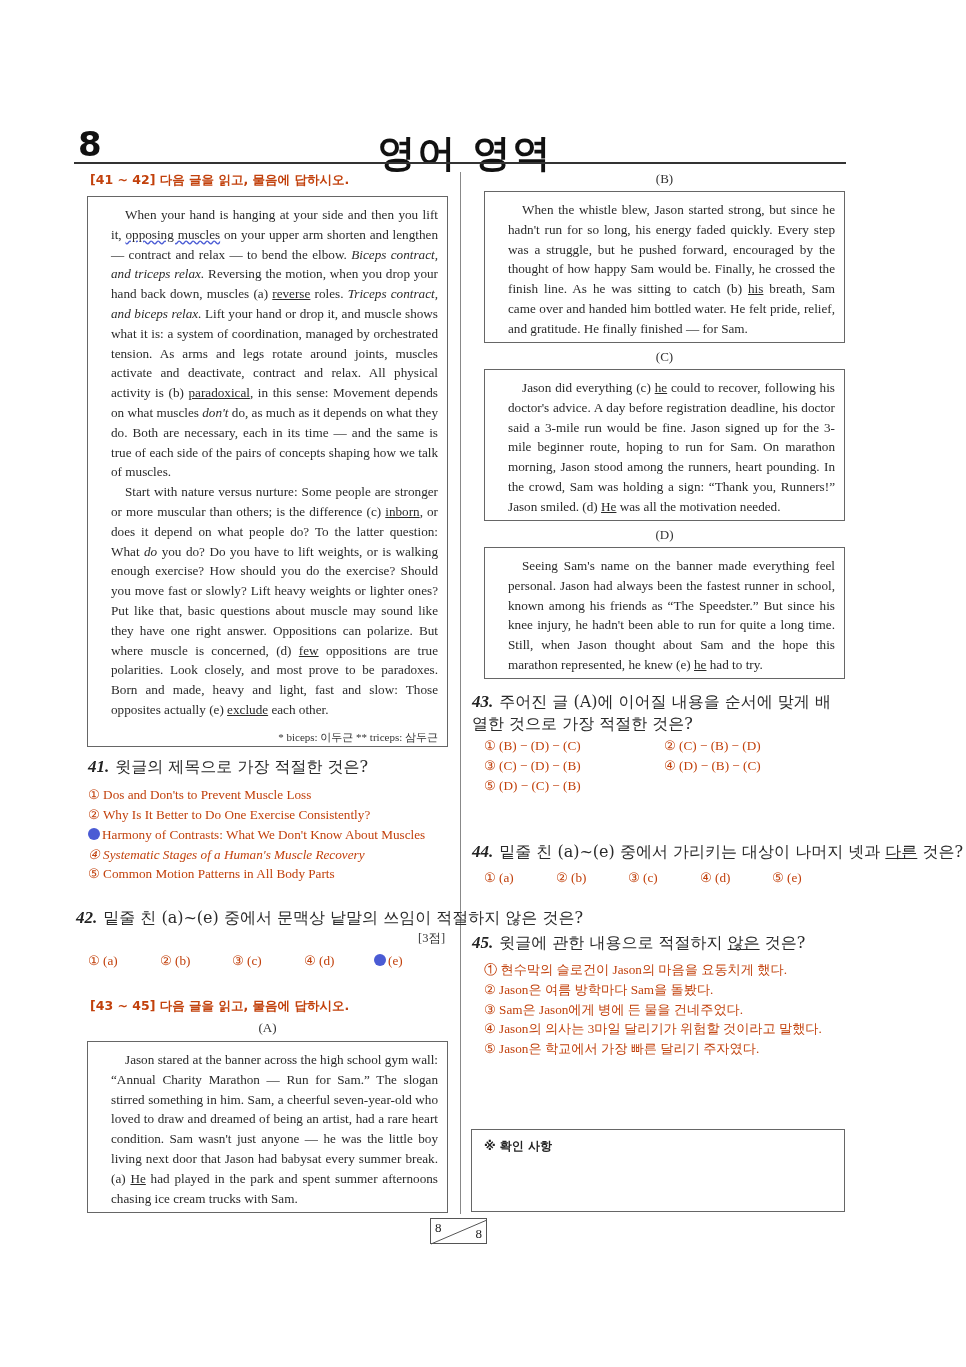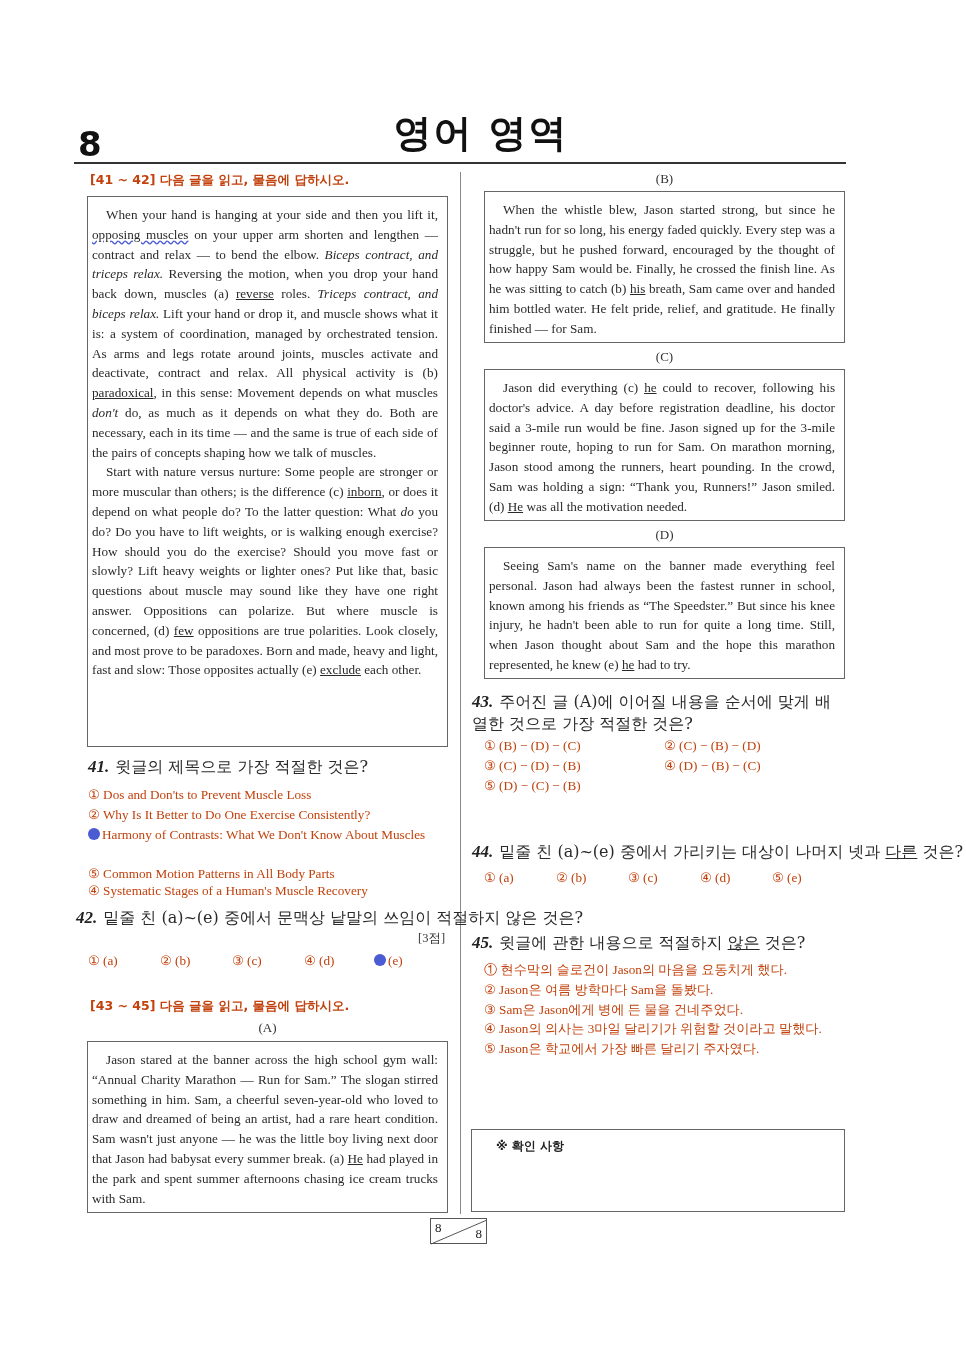--- a/index.html
+++ b/index.html
@@ -1,68 +1,69 @@
 <!DOCTYPE html>
 <html><head>
 <meta charset="utf-8">
 <style>
   html, body { margin: 0; padding: 0; background: #ffffff; }
   body { width: 966px; height: 1367px; position: relative; overflow: hidden;
          font-family: "Liberation Serif", "DejaVu Serif", serif; color: #222; }
   .header-num { position: absolute; left: 78px; top: 124px; font-family: "DejaVu Sans", sans-serif;
                 font-weight: bold; font-size: 34px; color: #111; }
-  .header-title { position: absolute; left: 0; width: 930px; top: 108px; text-align: center;
-                  font-family: "DejaVu Sans", sans-serif; font-weight: bold; font-size: 38px; color: #111; letter-spacing: 2px; margin-left: 16px; }
+  .header-title { position: absolute; left: 0; width: 930px; top: 128px; text-align: center;
+                  font-family: "DejaVu Sans", sans-serif; font-weight: bold; font-size: 38px; color: #111; letter-spacing: 2px; }
   .header-rule { position: absolute; left: 74px; top: 162px; width: 772px; height: 2px; background: #333; }
   .col-divider { position: absolute; left: 460px; top: 172px; width: 1px; height: 1042px; background: #888; }
   .section-head { position: absolute; font-family: "DejaVu Sans", sans-serif; font-size: 12.5px; font-weight: bold; color: #c2410c; margin-left: 14px; }
   .label-center { position: absolute; text-align: center; font-size: 13px; color: #333; }
-  .box { position: absolute; border: 1px solid #666; box-sizing: border-box; padding: 8px 9px 6px 4px;
+  .box { position: absolute; border: 1px solid #666; box-sizing: border-box; padding: 8px 9px 6px 23px;
          font-size: 13.2px; line-height: 19.8px; text-align: justify; color: #2a2a2a; }
   .box p { margin: 0; text-indent: 14px; }
   .u { text-decoration: underline; }
   .i { font-style: italic; }
   .footnote { text-align: right; font-size: 11px; margin-top: 8px; color: #333; }
   .q { position: absolute; font-size: 13.2px; color: #2a2a2a; }
   .qnum { font-weight: bold; font-style: italic; font-size: 17px; color: #222; margin-right: 6px; }
   .qtext { font-family: "DejaVu Serif", serif; font-size: 16px; }
   .opt { position: absolute; font-size: 13.2px; color: #c2410c; white-space: nowrap; }
   .circ { display: inline-block; width: 12px; height: 12px; border-radius: 50%; background: #4a5bd4; vertical-align: -1px; margin-right: 2px; }
   .points { position: absolute; font-size: 12.5px; color: #333; }
   .notice { position: absolute; left: 471px; top: 1129px; width: 374px; height: 83px; border: 1px solid #666; box-sizing: border-box;
-            font-family: "DejaVu Sans", sans-serif; font-size: 12px; color: #222; padding: 8px 24px; }
+            font-family: "DejaVu Sans", sans-serif; font-size: 12px; color: #222; padding: 8px 12px; }
   .notice .t { font-weight: bold; margin-bottom: 8px; }
   .notice .b { line-height: 22px; padding-left: 16px; text-indent: -16px; }
   .pagebox { position: absolute; left: 430px; top: 1218px; width: 57px; height: 26px; border: 1px solid #555; box-sizing: border-box; font-size: 13px; }
   .pagebox .a { position: absolute; left: 4px; top: 1px; }
   .pagebox .b { position: absolute; right: 4px; bottom: 1px; }
   .pagebox svg { position: absolute; left: 0; top: 0; }
 </style>
 </head>
 <body>
 
 <div class="header-num">8</div>
 <div class="header-title">영어 영역</div>
 <div class="header-rule"></div>
 <div class="col-divider"></div>
 
 <div class="section-head" style="left:76px; top:172px;">[41 ~ 42] 다음 글을 읽고, 물음에 답하시오.</div>
 
 <div class="box" style="left:87px; top:196px; width:361px; height:551px;">
   <p><span>When your hand is hanging at your side and then you lift it, </span><span class="u" style="text-decoration-color:#4a5bd4; text-decoration-style:wavy;">opposing muscles</span><span> on your upper arm shorten and lengthen — contract and relax — to bend the elbow. </span><span class="i">Biceps contract, and triceps relax.</span><span> Reversing the motion, when you drop your hand back down, muscles (a) </span><span class="u">reverse</span><span> roles. </span><span class="i">Triceps contract, and biceps relax.</span><span> Lift your hand or drop it, and muscle shows what it is: a system of coordination, managed by orchestrated tension. As arms and legs rotate around joints, muscles activate and deactivate, contract and relax. All physical activity is (b) </span><span class="u">paradoxical</span><span>, in this sense: Movement depends on what muscles </span><span class="i">don't</span><span> do, as much as it depends on what they do. Both are necessary, each in its time — and the same is true of each side of the pairs of concepts shaping how we talk of muscles.</span></p>
   <p><span>Start with nature versus nurture: Some people are stronger or more muscular than others; is the difference (c) </span><span class="u">inborn</span><span>, or does it depend on what people do? To the latter question: What </span><span class="i">do</span><span> you do? Do you have to lift weights, or is walking enough exercise? How should you do the exercise? Should you move fast or slowly? Lift heavy weights or lighter ones? Put like that, basic questions about muscle may sound like they have one right answer. Oppositions can polarize. But where muscle is concerned, (d) </span><span class="u">few</span><span> oppositions are true polarities. Look closely, and most prove to be paradoxes. Born and made, heavy and light, fast and slow: Those opposites actually (e) </span><span class="u">exclude</span><span> each other.</span></p>
+  <div class="footnote">* biceps: 이두근  ** triceps: 삼두근</div>
 </div>
 
 <div class="q" style="left:88px; top:757px;">
   <span class="qnum">41.</span><span class="qtext">윗글의 제목으로 가장 적절한 것은?</span>
 </div>
 <div class="opt" style="left:88px; top:787px;">① Dos and Don'ts to Prevent Muscle Loss</div>
 <div class="opt" style="left:88px; top:807px;">② Why Is It Better to Do One Exercise Consistently?</div>
 <div class="opt" style="left:88px; top:827px;"><span class="circ"></span><span>Harmony of Contrasts: What We Don't Know About Muscles</span></div>
-<div class="opt" style="left:88px; top:883px;">④ Systematic Stages of a Human's Muscle Recovery</div>
+<div class="opt" style="left:88px; top:847px;font-style:italic;">④ Systematic Stages of a Human's Muscle Recovery</div>
 <div class="opt" style="left:88px; top:866px;">⑤ Common Motion Patterns in All Body Parts</div>
 
 <div class="q" style="left:76px; top:908px;">
   <span class="qnum">42.</span><span class="qtext">밑줄 친 (a)~(e) 중에서 문맥상 낱말의 쓰임이 적절하지 않은 것은?</span>
 </div>
 <div class="points" style="left:418px; top:930px;">[3점]</div>
 <div class="opt" style="left:88px; top:953px;">① (a)</div>
 <div class="opt" style="left:160px; top:953px;">② (b)</div>
 <div class="opt" style="left:232px; top:953px;">③ (c)</div>
 <div class="opt" style="left:304px; top:953px;">④ (d)</div>

